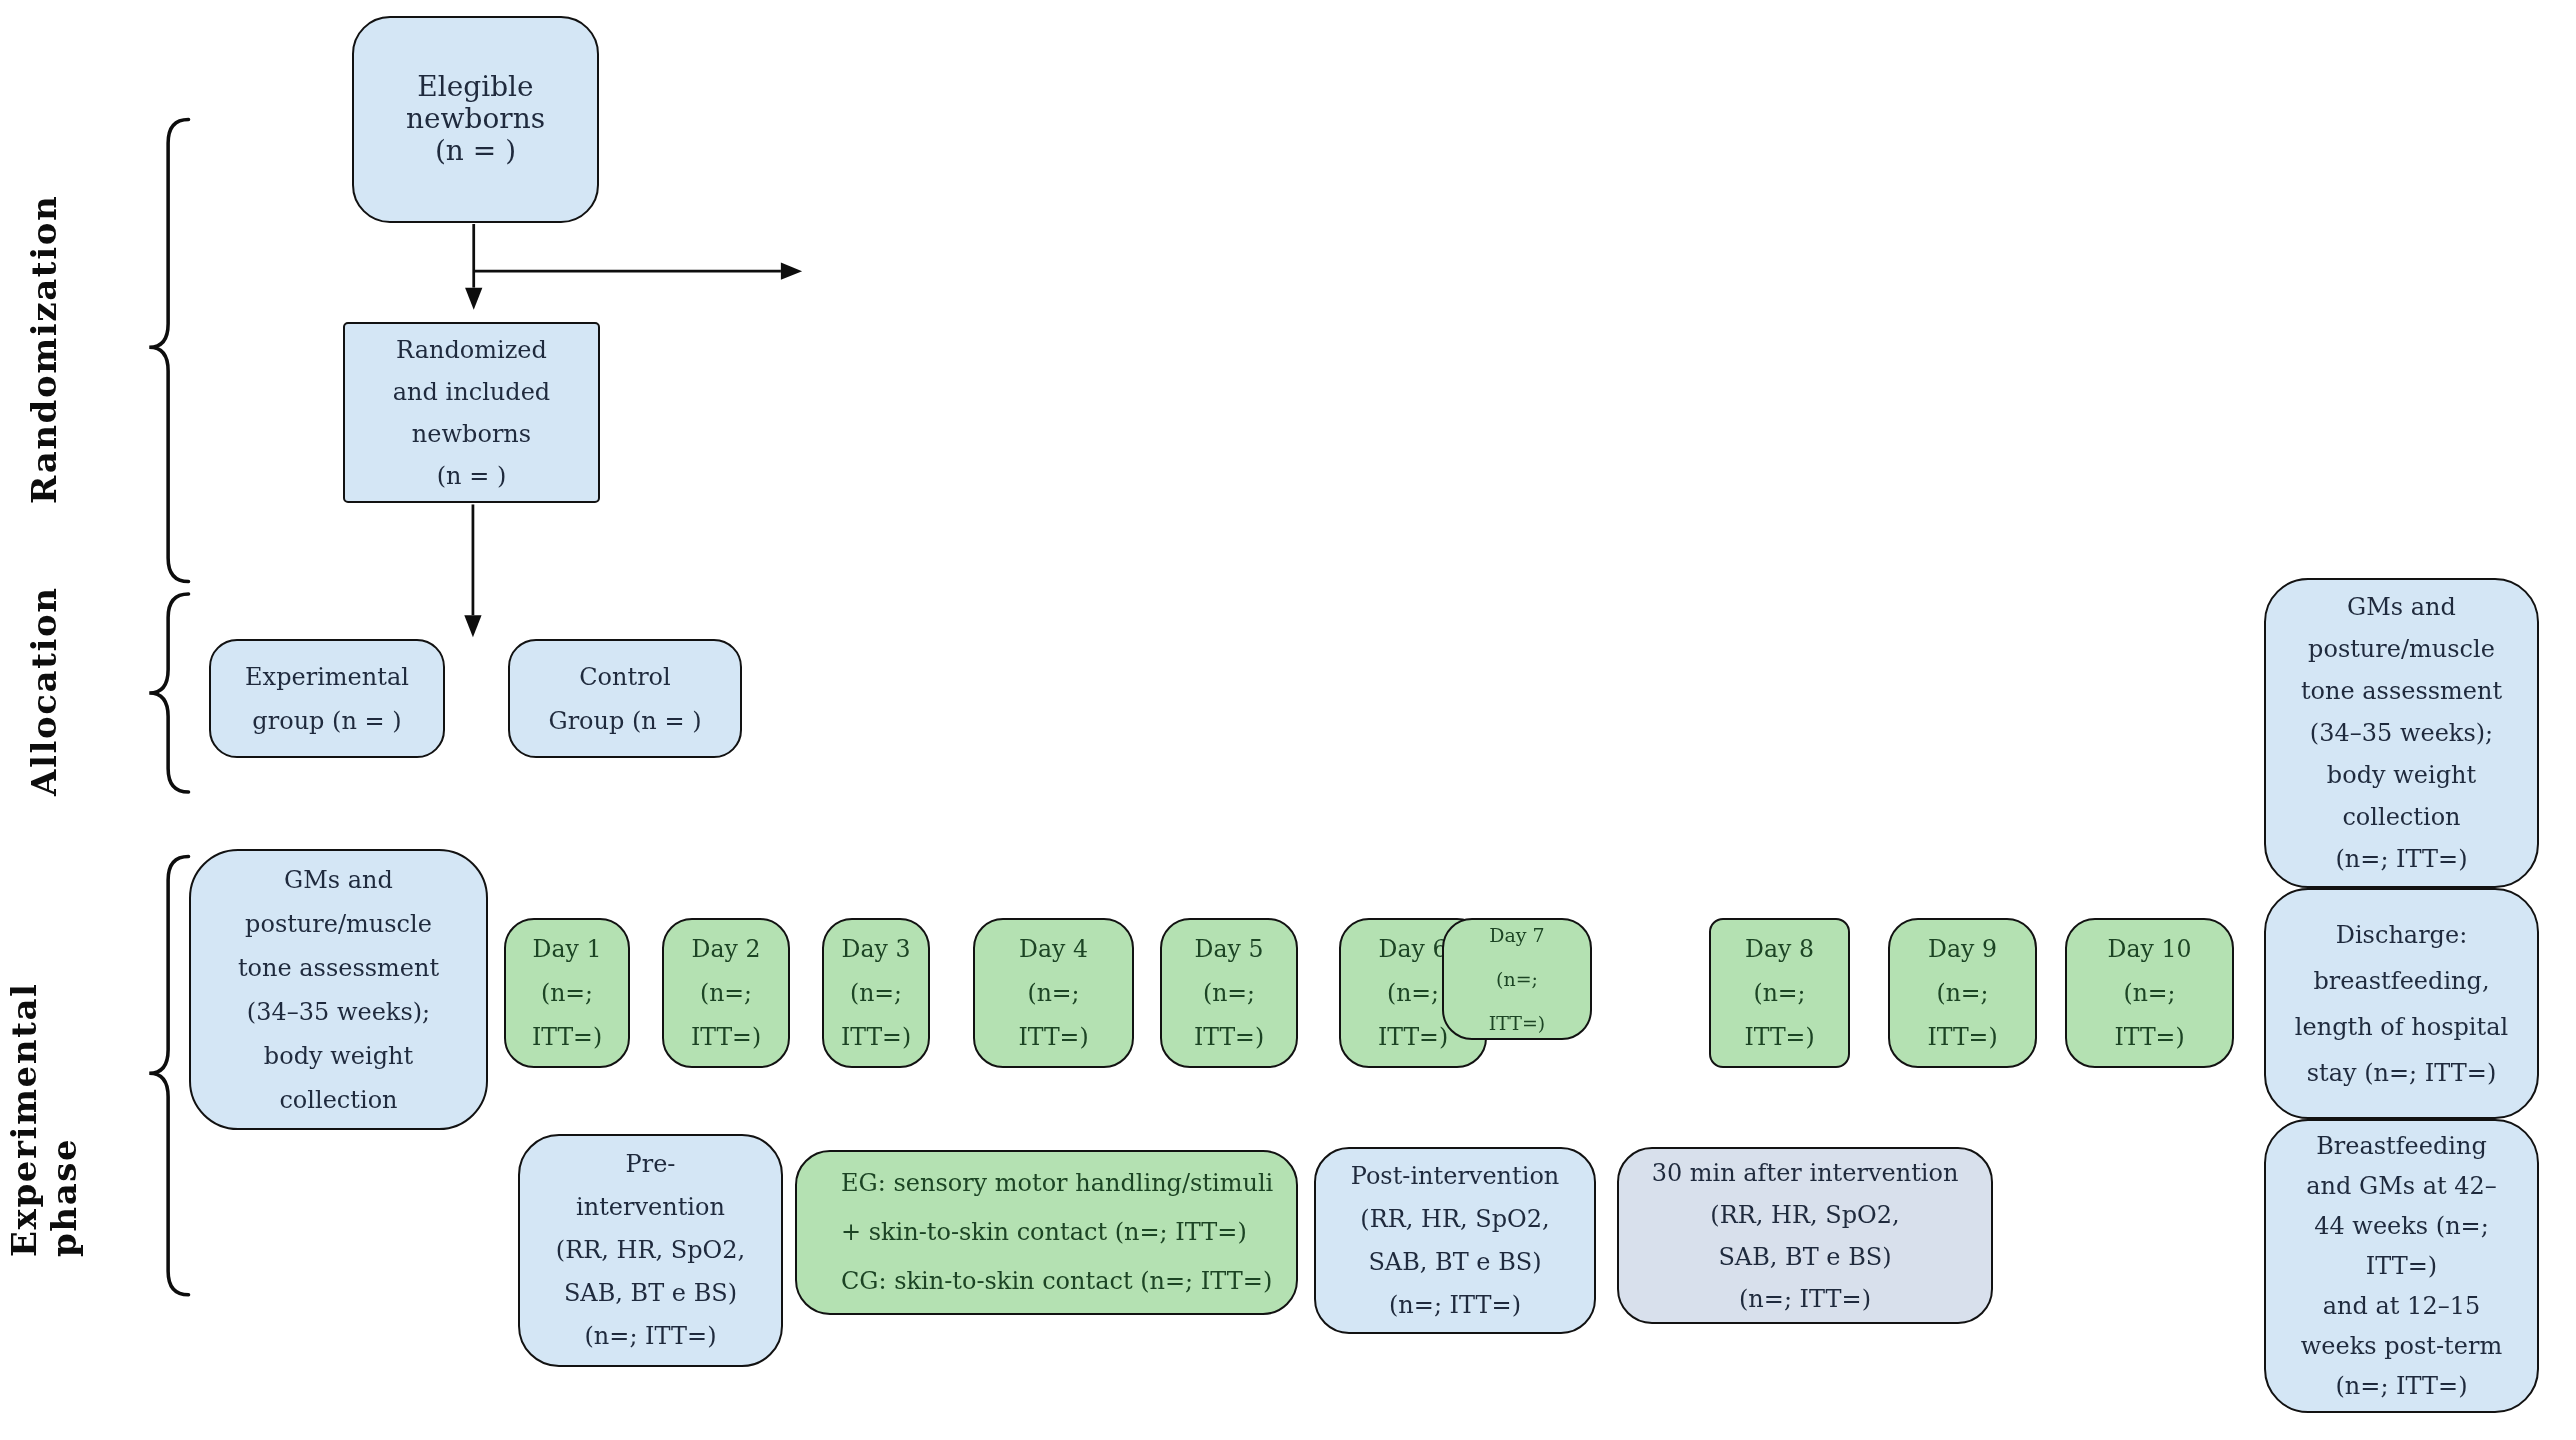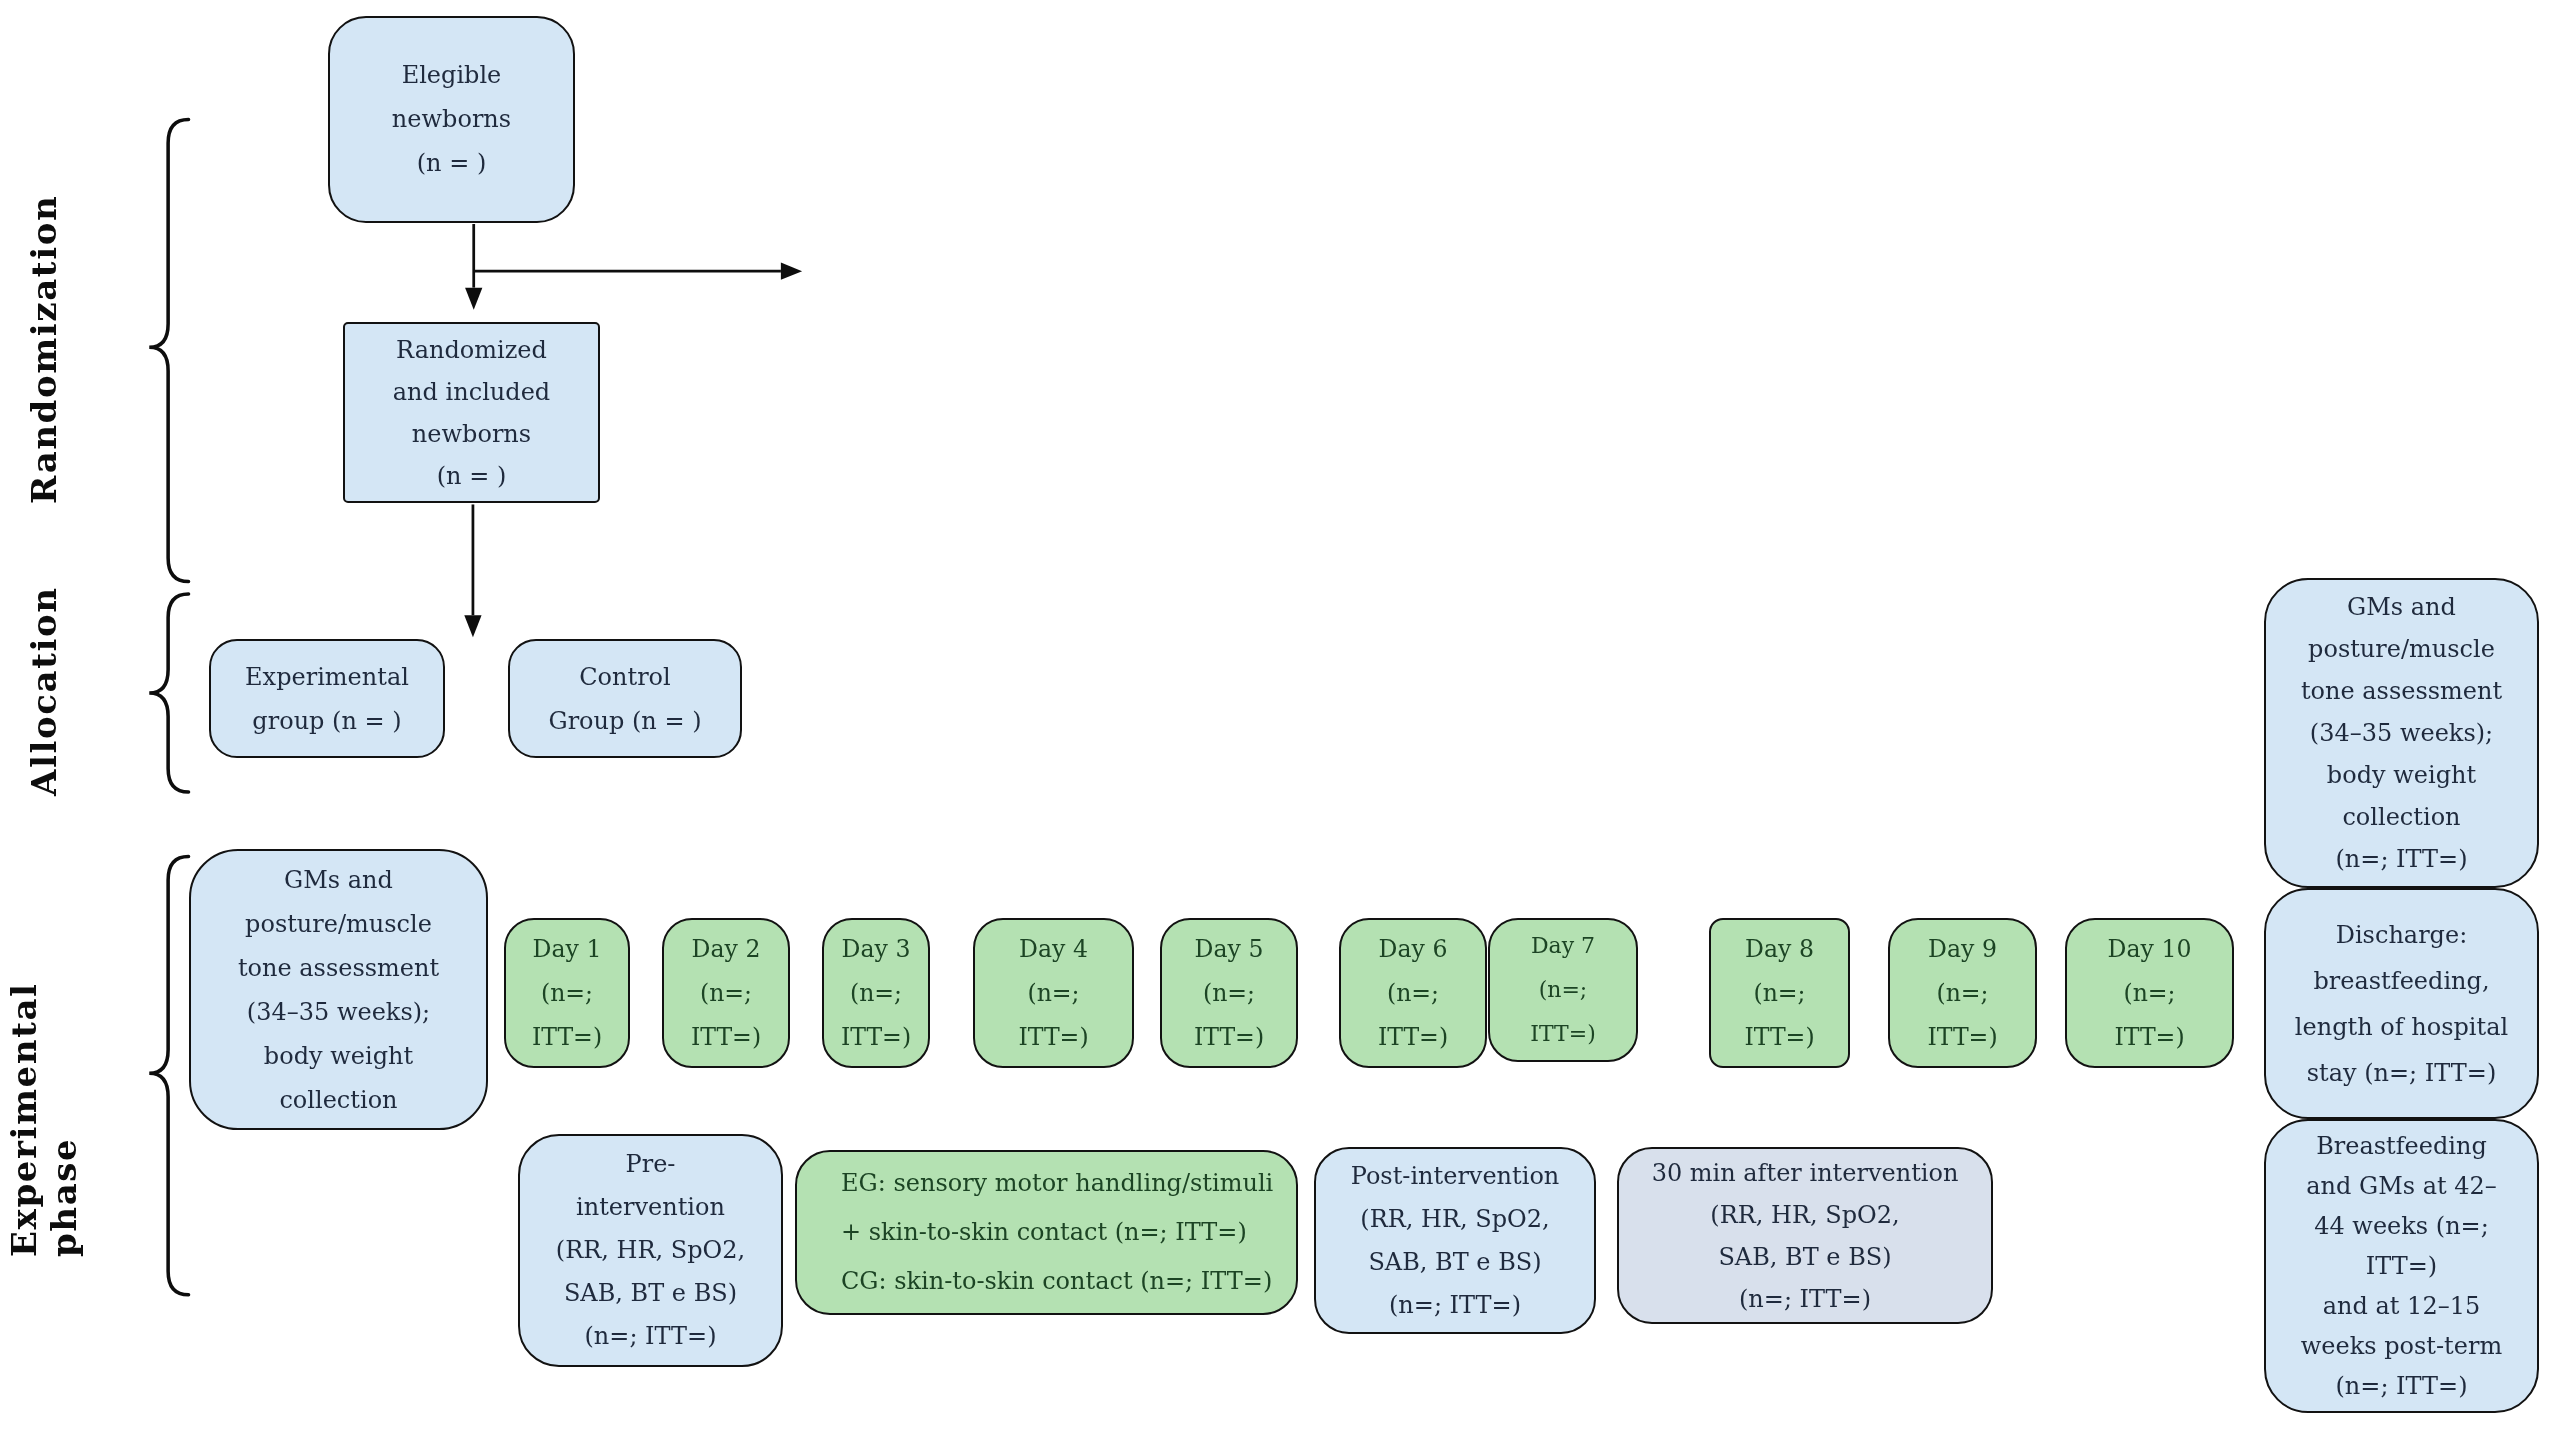--- a/index.html
+++ b/index.html
@@ -48,21 +48,21 @@
     <polygon class="arrow-head" points="1021,345 994,334 994,356"></polygon>
 
     <path class="arrow-line" d="M 602 642 L 602 783"></path>
     <polygon class="arrow-head" points="602,811 591,783 613,783"></polygon>
   </svg>
 
   <div class="vlabel" style="left:11.8px;top:204px;width:63px;height:291px;">Randomization</div>
   <div class="vlabel" style="left:11.8px;top:585px;width:63px;height:212px;">Allocation</div>
   <div class="vlabel" style="left:11.8px;top:888px;width:63px;height:369px;">Experimental phase</div>
 
-  <div class="bx blue" style="left:328px;top:15.7px;width:247px;height:207px;border-radius:38px;font-size:24px;line-height:44px;">Elegible
+  <div class="bx blue" style="left:352px;top:15.7px;width:247px;height:207px;border-radius:38px;font-size:28px;line-height:32px;">Elegible
 newborns
 (n = )</div>
   <div class="bx blue" style="left:343px;top:322px;width:257px;height:181px;border-radius:5px;font-size:24px;line-height:42px;">Randomized
 and included
 newborns
 (n = )</div>
 
   <div class="bx blue" style="left:209px;top:639px;width:236px;height:119px;border-radius:28px;font-size:24px;line-height:44px;">Experimental
 group (n = )</div>
   <div class="bx blue" style="left:508px;top:639px;width:234px;height:119px;border-radius:28px;font-size:24px;line-height:44px;">Control
@@ -86,21 +86,21 @@
 ITT=)</div>
   <div class="bx green" style="left:973px;top:918px;width:161px;height:150px;border-radius:30px;font-size:23.6px;line-height:44px;">Day 4
 (n=;
 ITT=)</div>
   <div class="bx green" style="left:1160px;top:918px;width:138px;height:150px;border-radius:30px;font-size:23.6px;line-height:44px;">Day 5
 (n=;
 ITT=)</div>
   <div class="bx green" style="left:1339px;top:918px;width:148px;height:150px;border-radius:30px;font-size:23.6px;line-height:44px;">Day 6
 (n=;
 ITT=)</div>
-  <div class="bx green" style="left:1488px;top:918px;width:150px;height:144px;border-radius:30px;font-size:22px;line-height:44px;">Day 7
+  <div class="bx green" style="left:1442px;top:918px;width:150px;height:122px;border-radius:30px;font-size:19px;line-height:44px;">Day 7
 (n=;
 ITT=)</div>
   <div class="bx green" style="left:1709px;top:918px;width:141px;height:150px;border-radius:14px;font-size:23.6px;line-height:44px;">Day 8
 (n=;
 ITT=)</div>
   <div class="bx green" style="left:1888px;top:918px;width:149px;height:150px;border-radius:30px;font-size:23.6px;line-height:44px;">Day 9
 (n=;
 ITT=)</div>
   <div class="bx green" style="left:2065px;top:918px;width:169px;height:150px;border-radius:30px;font-size:23.6px;line-height:44px;">Day 10
 (n=;

